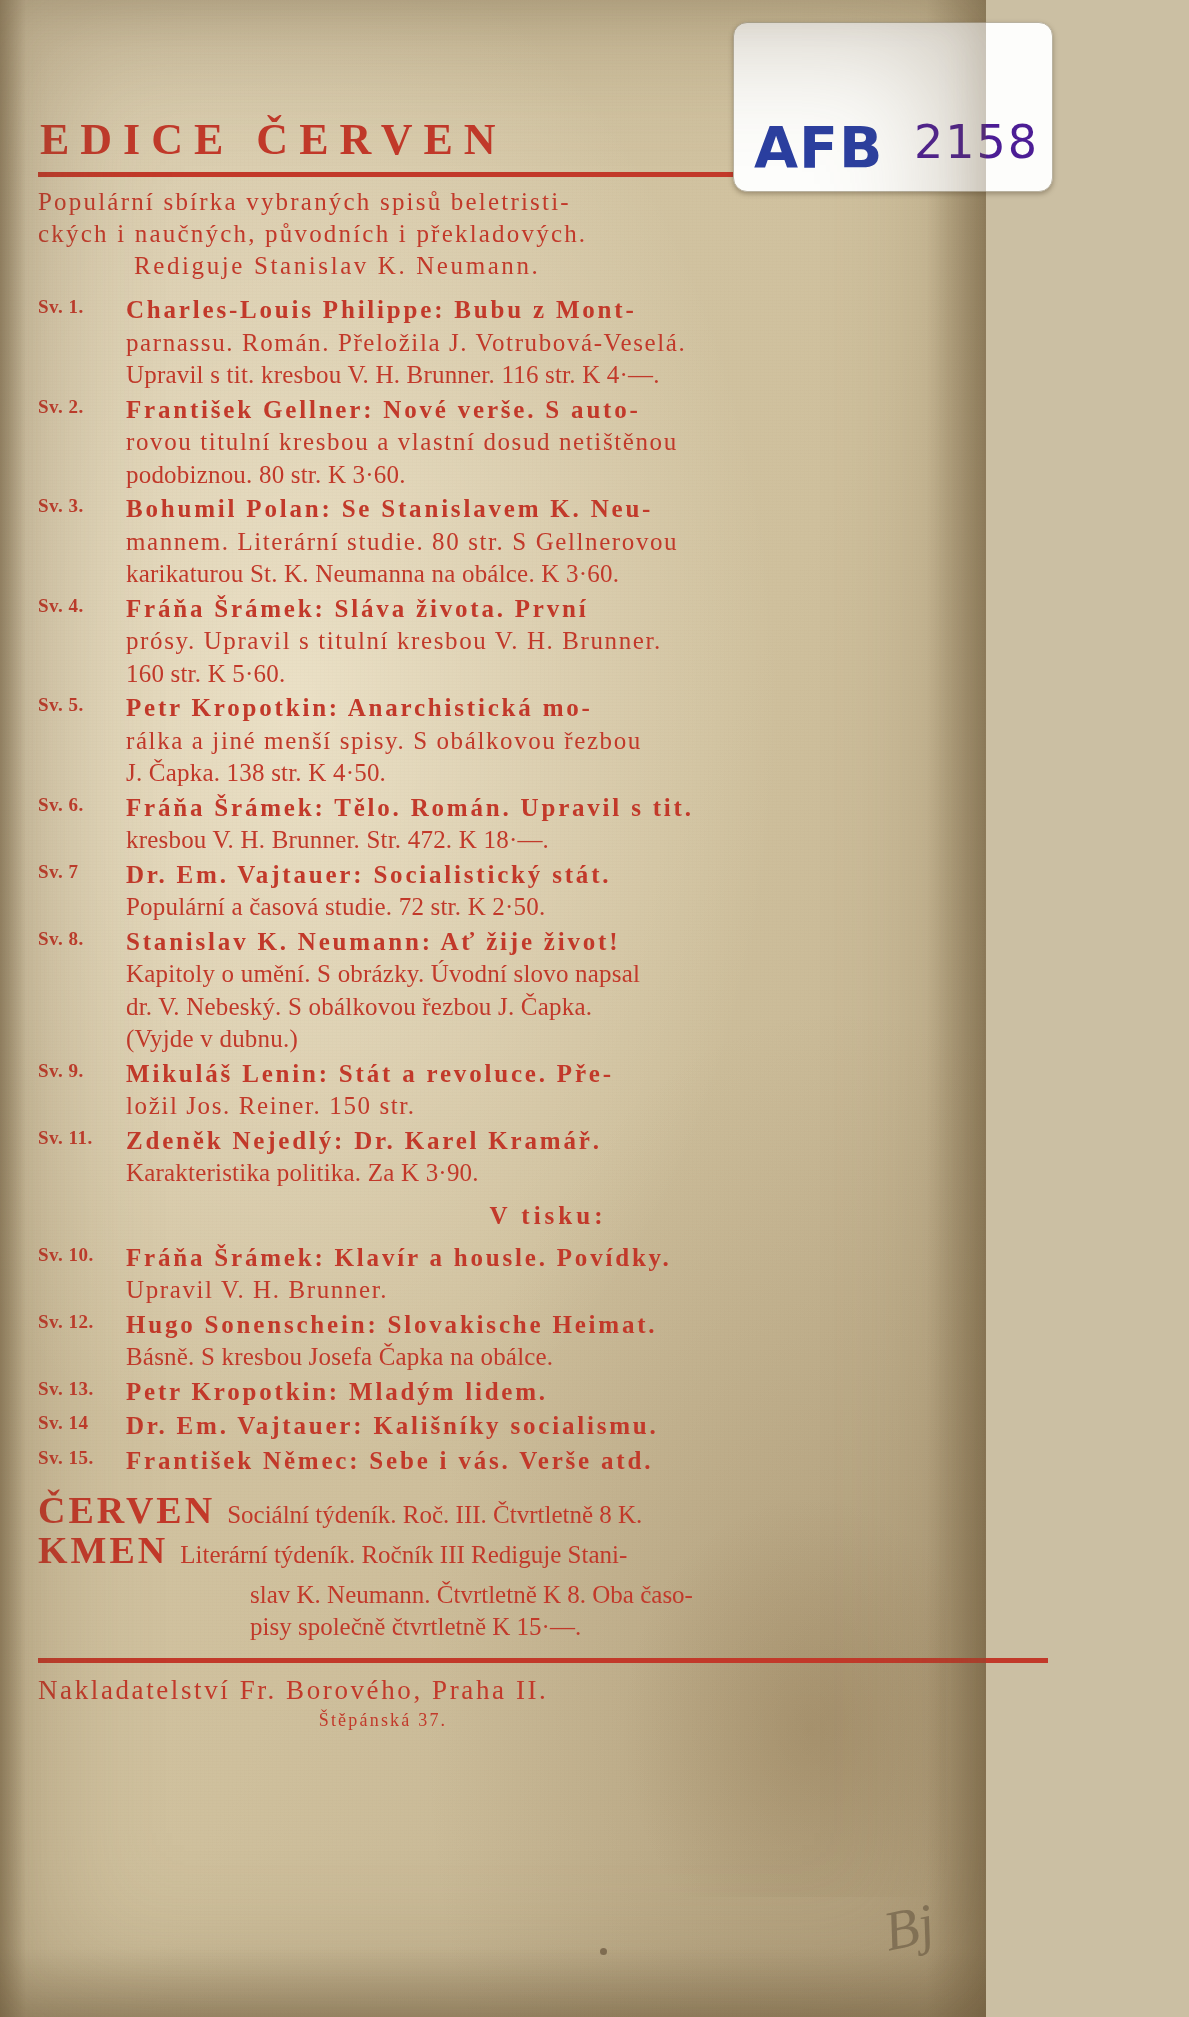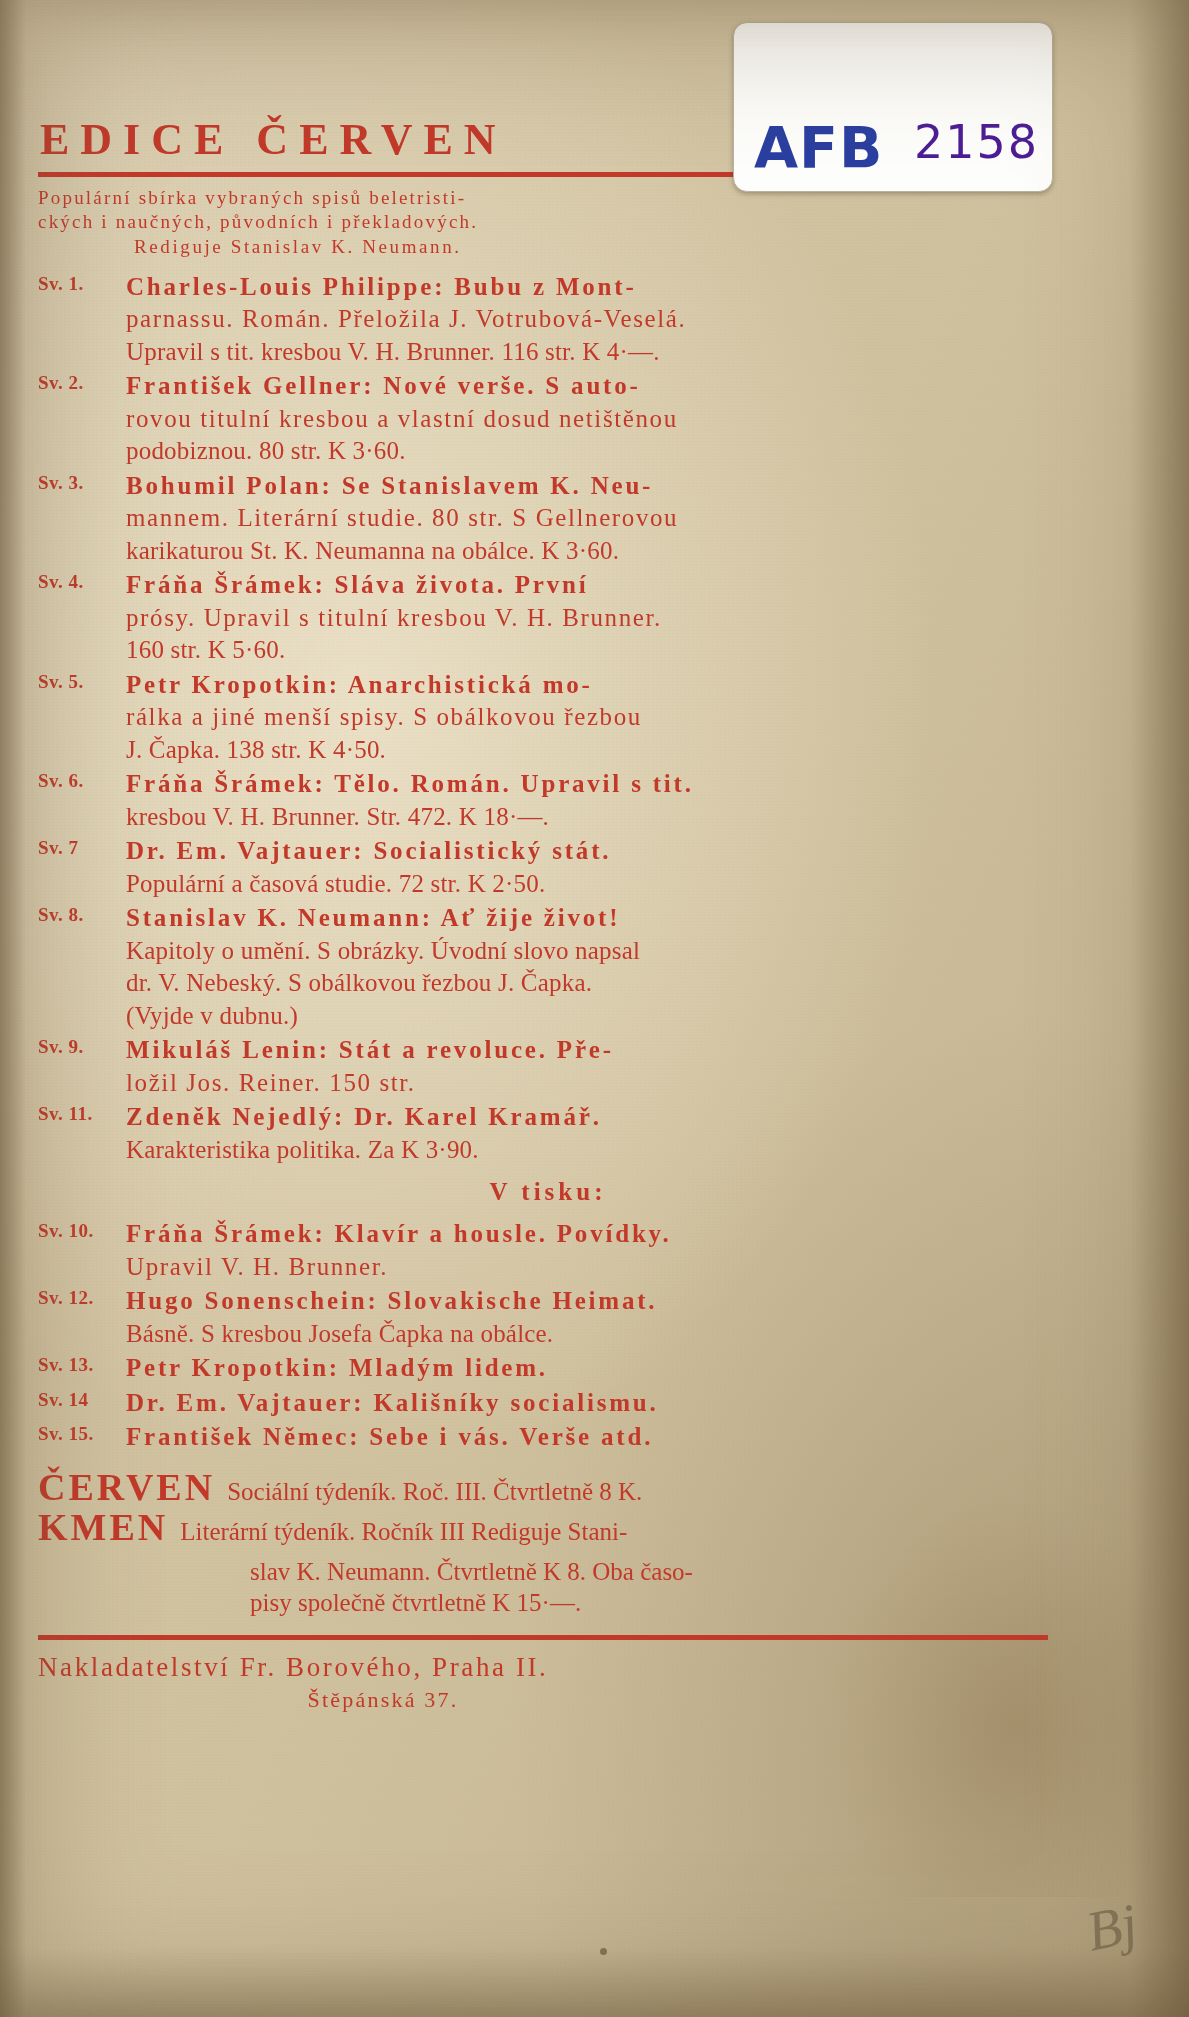--- a/index.html
+++ b/index.html
@@ -10,21 +10,21 @@
     width: 1189px;
     height: 2017px;
     background: #cbbfa3;
     font-family: "Liberation Serif", serif;
     overflow: hidden;
   }
 
   
   #page {
     position: relative;
-    width: 1189px;
+    width: 986px;
     height: 2017px;
     background:
       radial-gradient(ellipse 70% 55% at 30% 35%, rgba(255,248,228,0.55) 0%, rgba(255,248,228,0.0) 70%),
       radial-gradient(ellipse 60% 50% at 85% 85%, rgba(120,95,60,0.25) 0%, rgba(120,95,60,0.0) 70%),
       linear-gradient(115deg, #d6c9ab 0%, #d3c5a4 25%, #cfc09d 55%, #c6b693 80%, #bead8a 100%);
   }
   
   #grain {
     position: absolute;
     inset: 0;
@@ -83,21 +83,21 @@
     white-space: nowrap;
   }
   .rule {
     height: 5px;
     background: #c2392a;
     margin: 10px 0 9px 0;
     width: 1010px;
   }
 
   .subtitle {
-    font-size: 19px;
+    font-size: 25px;
     letter-spacing: 2.2px;
     color: #c2392a;
     line-height: 1.28;
     white-space: nowrap;
   }
   .subtitle.indent { padding-left: 96px; letter-spacing: 2.6px; }
 
   
   .vol-list { margin-top: 12px; }
   .vol {
@@ -163,21 +163,21 @@
     width: 1010px;
     margin: 16px 0 12px 0;
   }
   .publisher {
     font-size: 27px;
     letter-spacing: 2.6px;
     color: #c2392a;
     white-space: nowrap;
   }
   .address {
-    font-size: 22px;
+    font-size: 18px;
     letter-spacing: 2.2px;
     color: #c2392a;
     text-align: center;
     padding-right: 330px;
     margin-top: 4px;
     white-space: nowrap;
   }
 
   
   #label {

